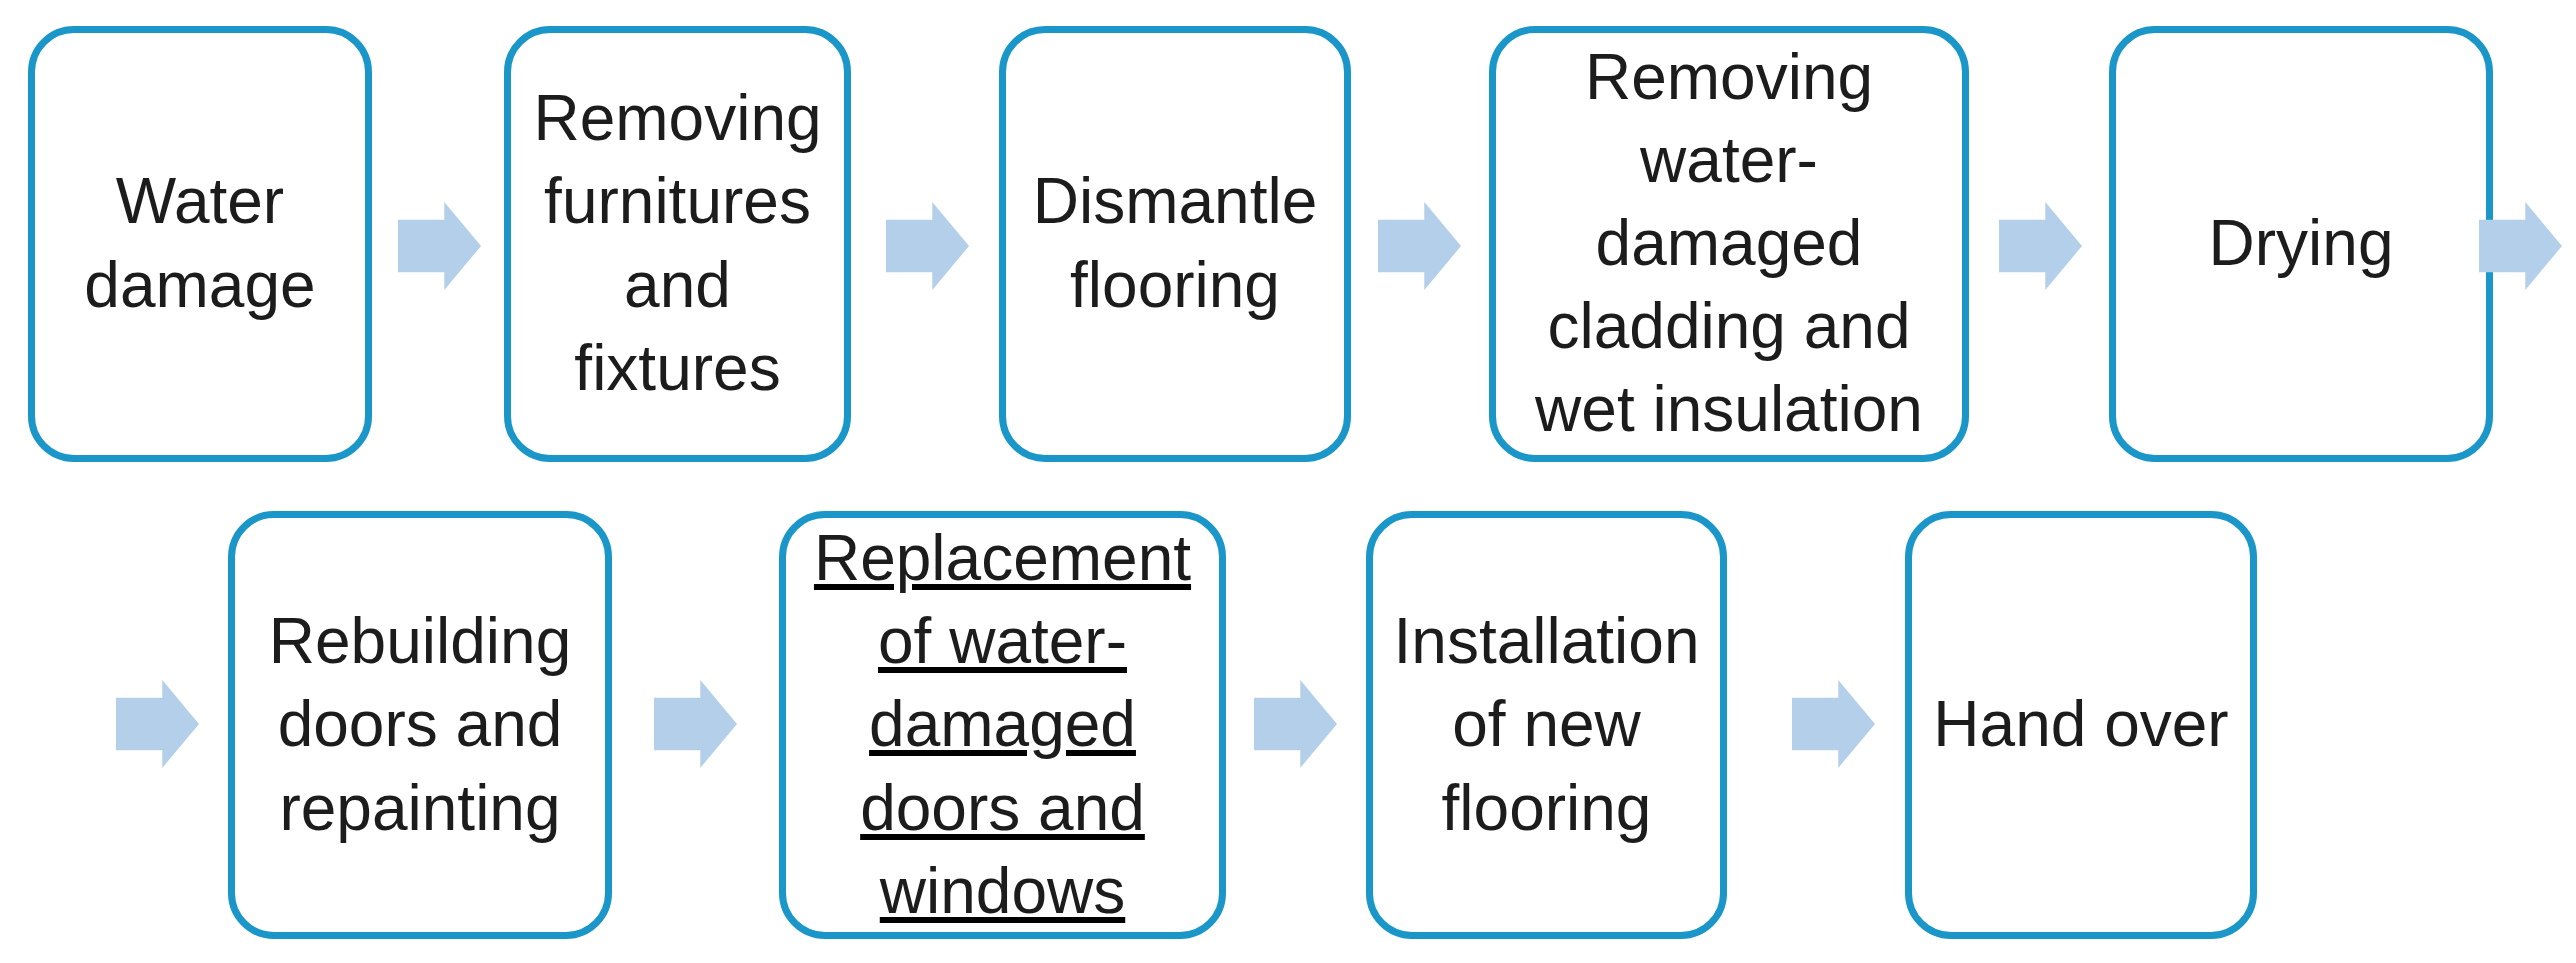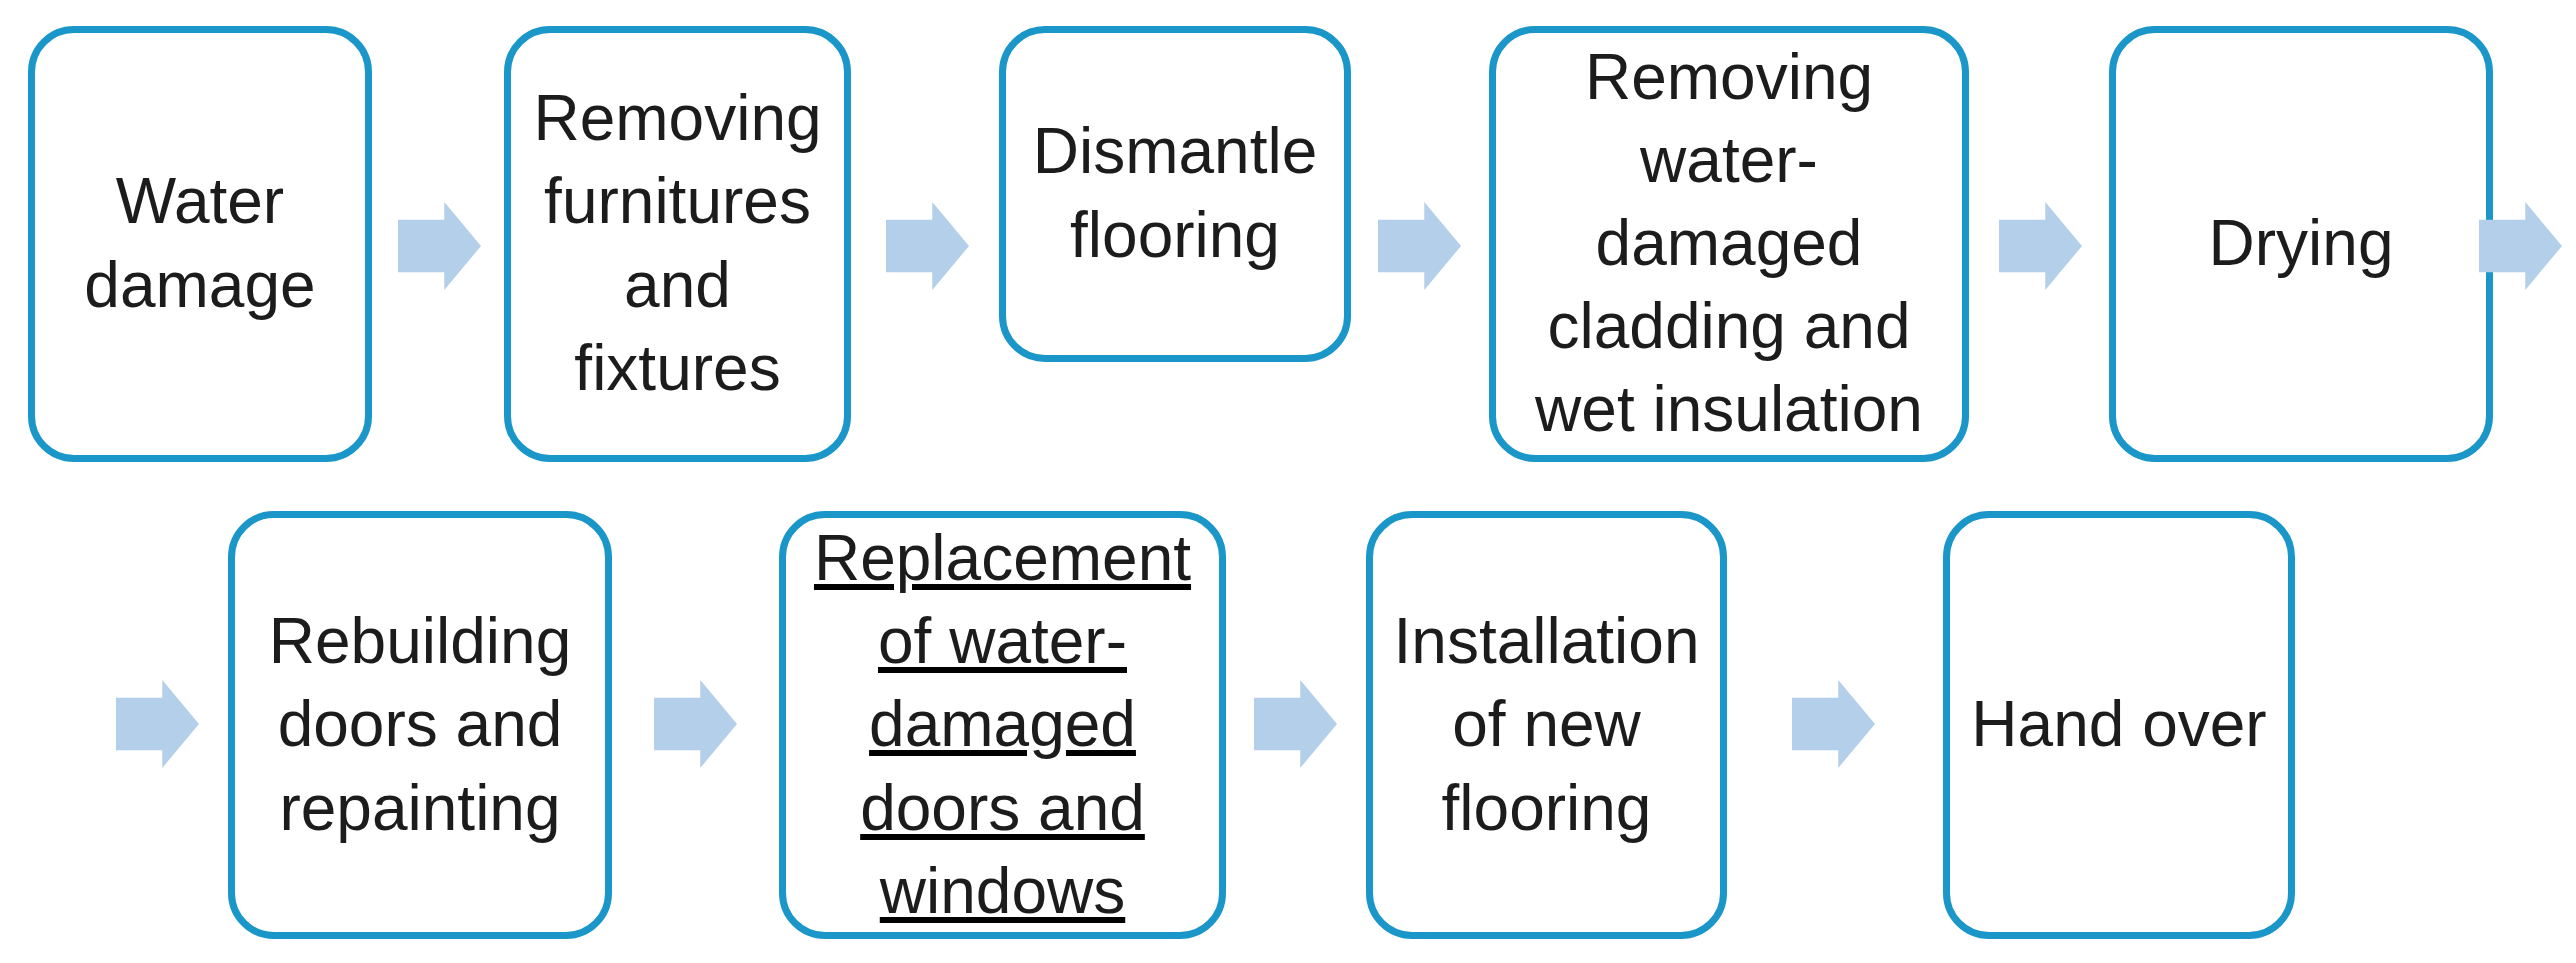--- a/index.html
+++ b/index.html
@@ -64,21 +64,21 @@
     <div class="step-label">Removing
 furnitures
 and
 fixtures</div>
   </div>
 
   <svg class="flow-arrow" style="left:886px; top:202px;" viewBox="0 0 104 110" aria-hidden="true">
     <polygon points="0,22 58,22 58,0 104,55 58,110 58,88 0,88"></polygon>
   </svg>
 
-  <div class="step-box" style="left:999px; top:25.6px; width:352px; height:336px;">
+  <div class="step-box" style="left:999px; top:25.6px; width:352px; height:436px;">
     <div class="step-label">Dismantle
 flooring</div>
   </div>
 
   <svg class="flow-arrow" style="left:1378px; top:202px;" viewBox="0 0 104 110" aria-hidden="true">
     <polygon points="0,22 58,22 58,0 104,55 58,110 58,88 0,88"></polygon>
   </svg>
 
   <div class="step-box" style="left:1489px; top:25.6px; width:480px; height:436px;">
     <div class="step-label">Removing
@@ -129,18 +129,18 @@
   <div class="step-box" style="left:1366px; top:511px; width:361px; height:428px;">
     <div class="step-label">Installation
 of new
 flooring</div>
   </div>
 
   <svg class="flow-arrow" style="left:1792px; top:680px;" viewBox="0 0 104 110" aria-hidden="true">
     <polygon points="0,22 58,22 58,0 104,55 58,110 58,88 0,88"></polygon>
   </svg>
 
-  <div class="step-box" style="left:1905px; top:511px; width:352px; height:428px;margin-left:38px;">
+  <div class="step-box" style="left:1905px; top:511px; width:352px; height:428px;">
     <div class="step-label">Hand over</div>
   </div>
 
 </div>
 
 
 </body></html>

